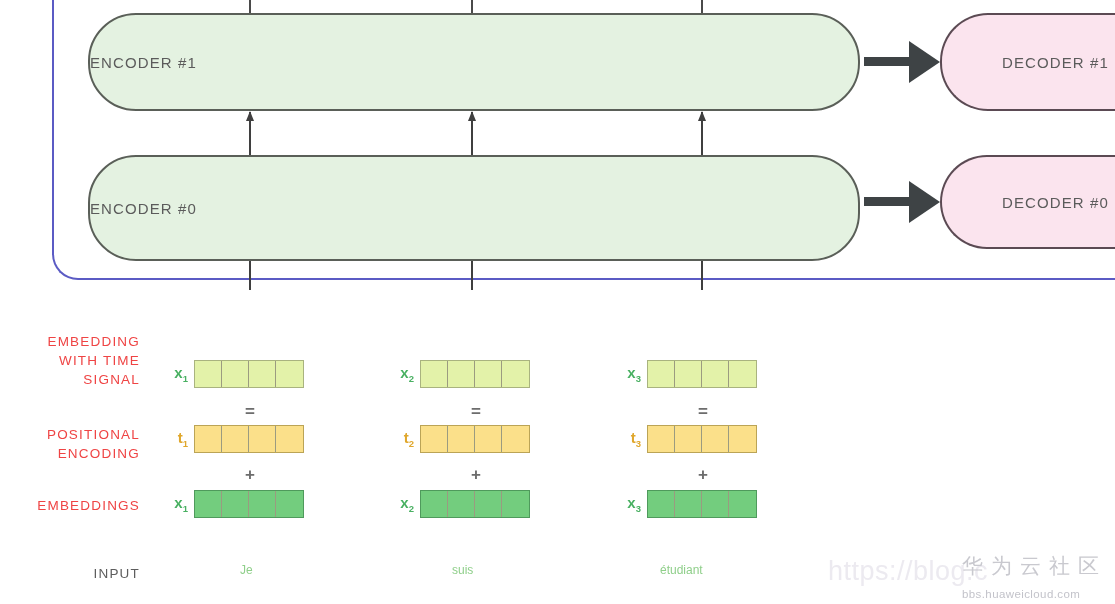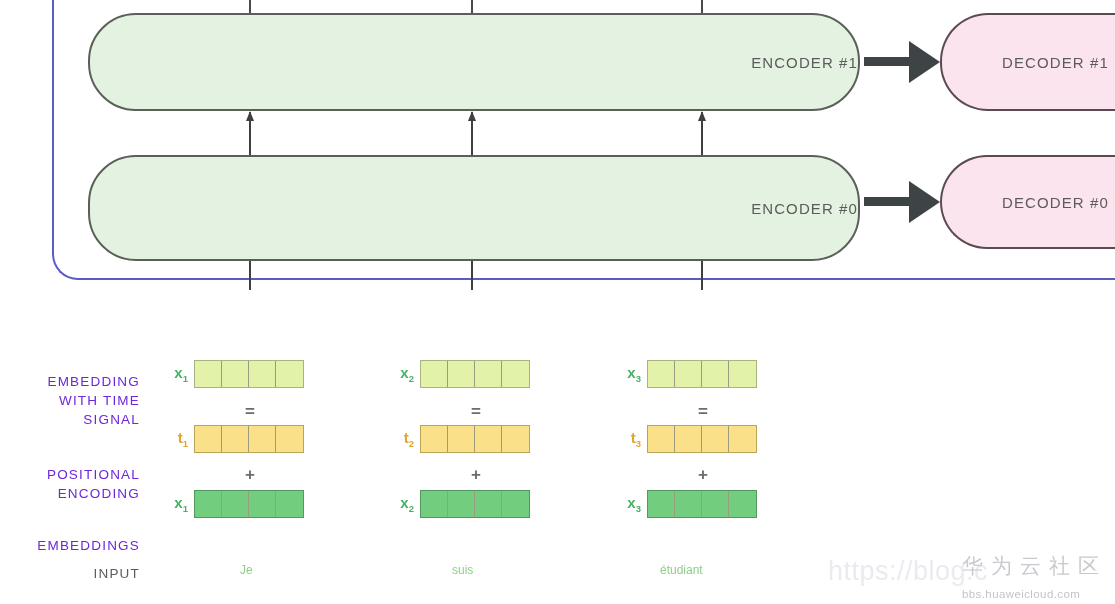--- a/index.html
+++ b/index.html
@@ -8,21 +8,21 @@
     background:#ffffff;
     font-family:"Liberation Sans","DejaVu Sans",sans-serif;
     -webkit-font-smoothing:antialiased;
   }
   #stage{position:absolute;inset:0;}
 
   
   .block{
     position:absolute;
     box-sizing:border-box;
-    display:flex;align-items:center;justify-content:flex-end;
+    display:flex;align-items:center;justify-content:flex-start;
     border:2px solid #4a4a4a;
     font-size:15px;
     letter-spacing:1.1px;
     color:#5b5b5b;
     z-index:6;
   }
   .enc{
     background:#e4f2e1;
     border-color:#5a5f58;
     border-radius:48px;
@@ -73,22 +73,21 @@
     background:transparent;
   }
 
   
   .rowlabel{
     position:absolute;
     text-align:right;
     font-size:13.5px;
     letter-spacing:1.2px;
     line-height:19px;
-    color:#6d28d9;
-    margin-top:40px;
+    color:#ef4444;
   }
   .vecwrap{position:absolute;display:flex;align-items:center;}
   .veclabel{
     font-size:15px;font-weight:700;
     width:18px;text-align:right;margin-right:6px;
     line-height:1;
   }
   .veclabel sub{font-size:9.5px;font-weight:700;}
   .vec{display:flex;box-sizing:border-box;border:1px solid #9e9e83;}
   .vec .cell{width:27px;height:26px;box-sizing:border-box;border-right:1px solid #9b9b80;}

